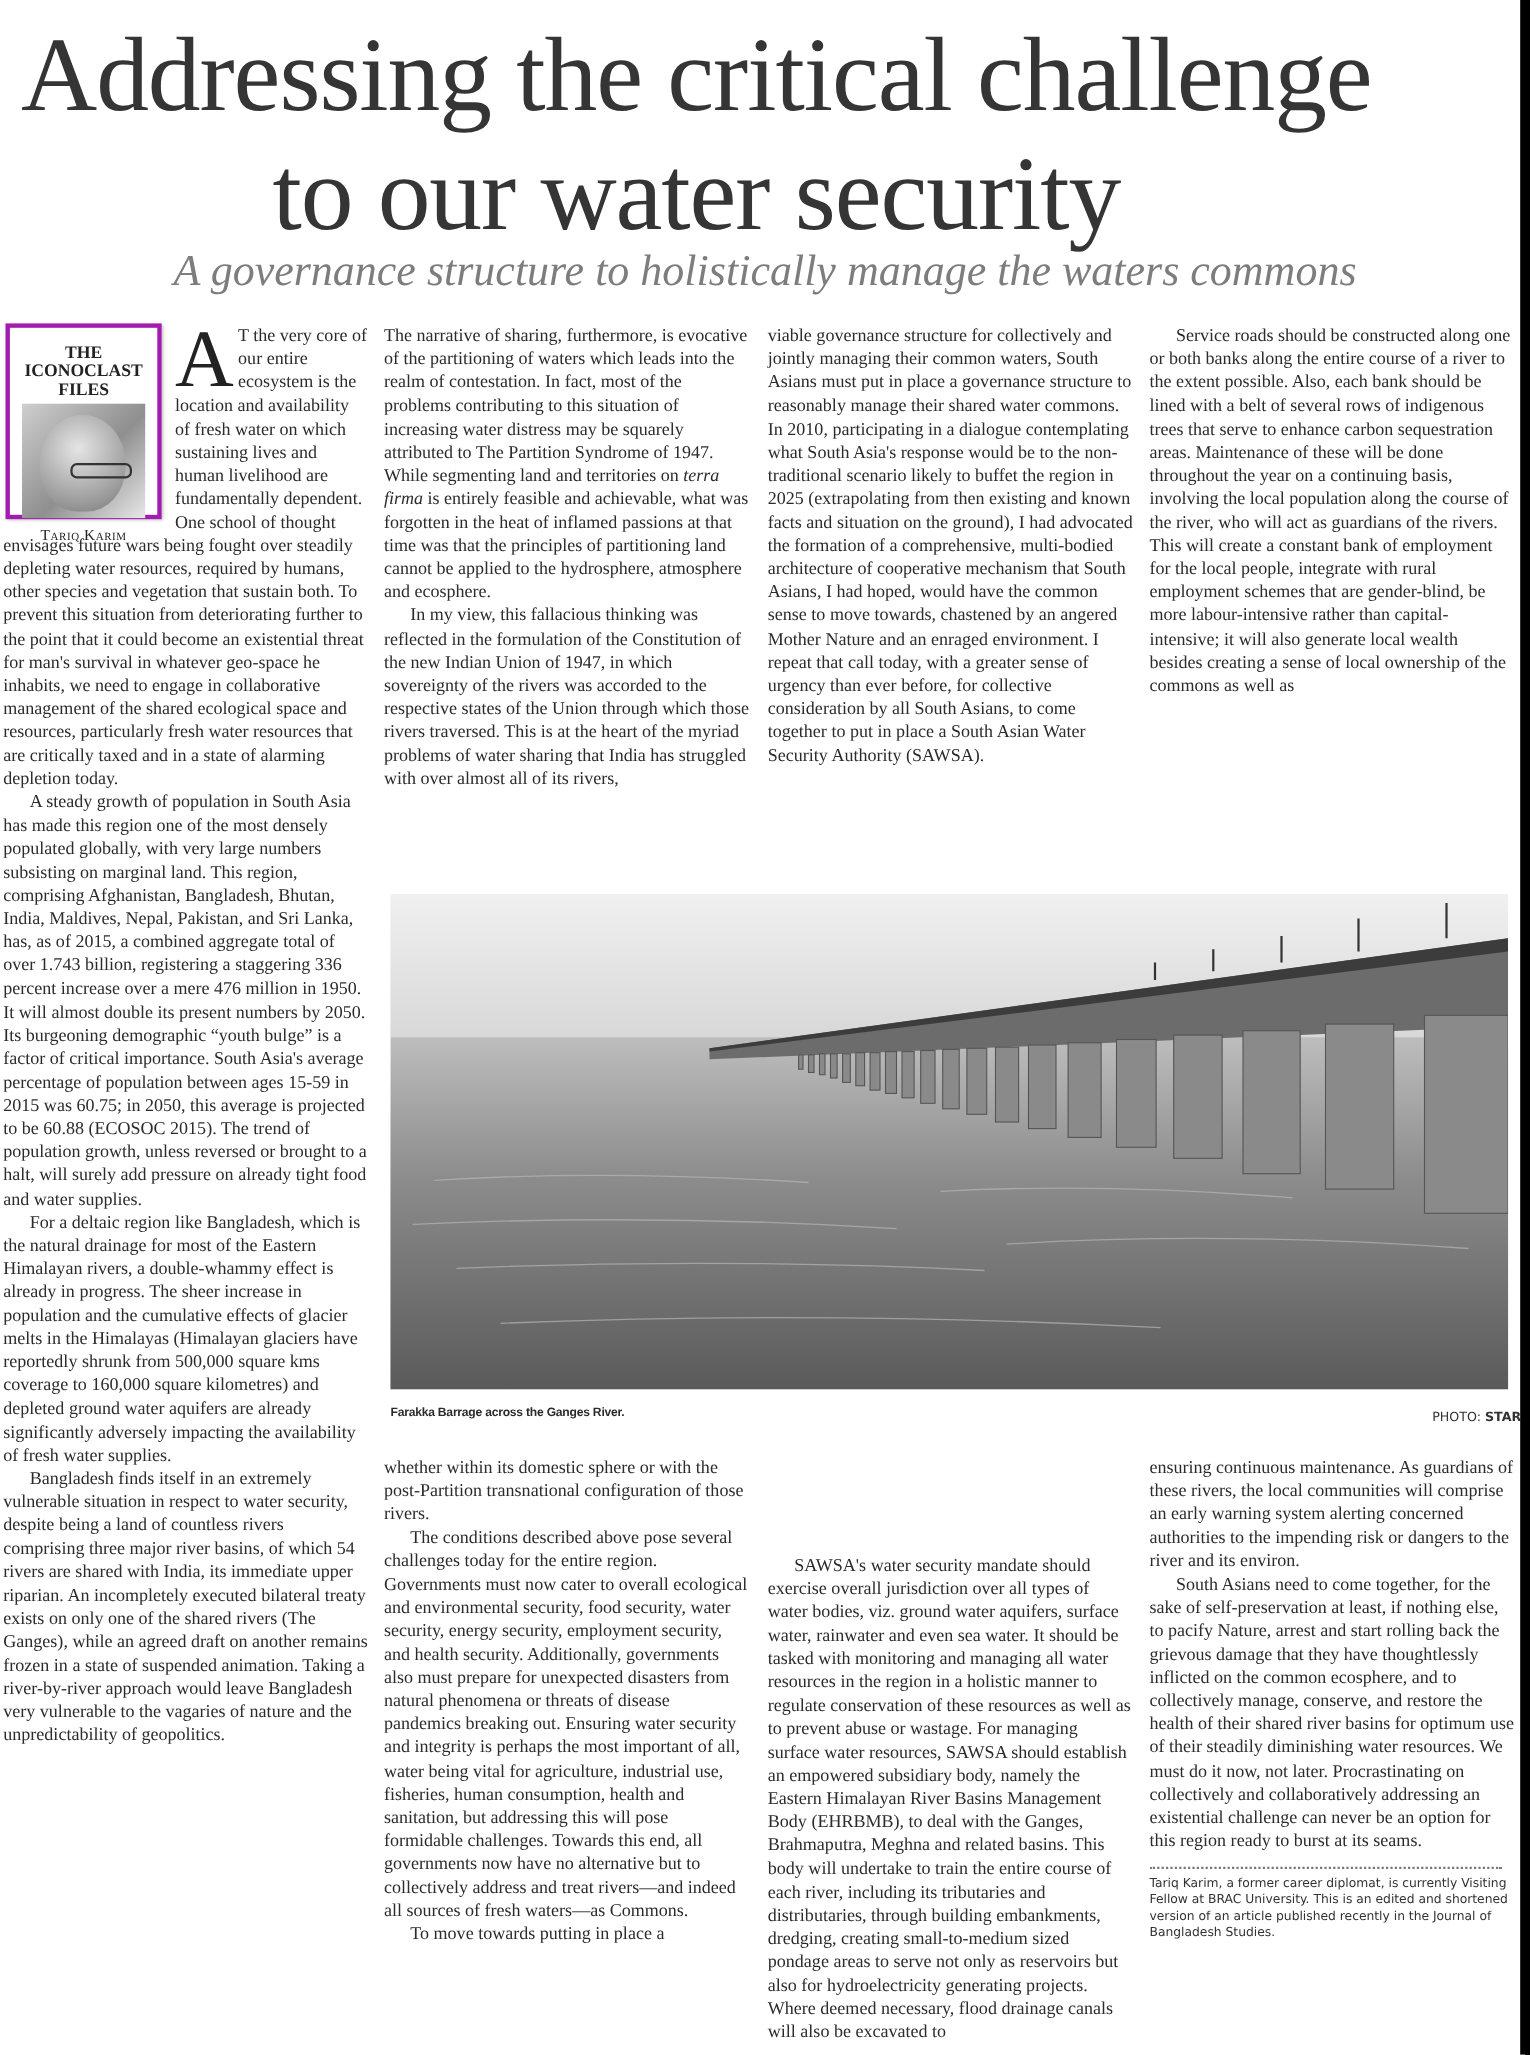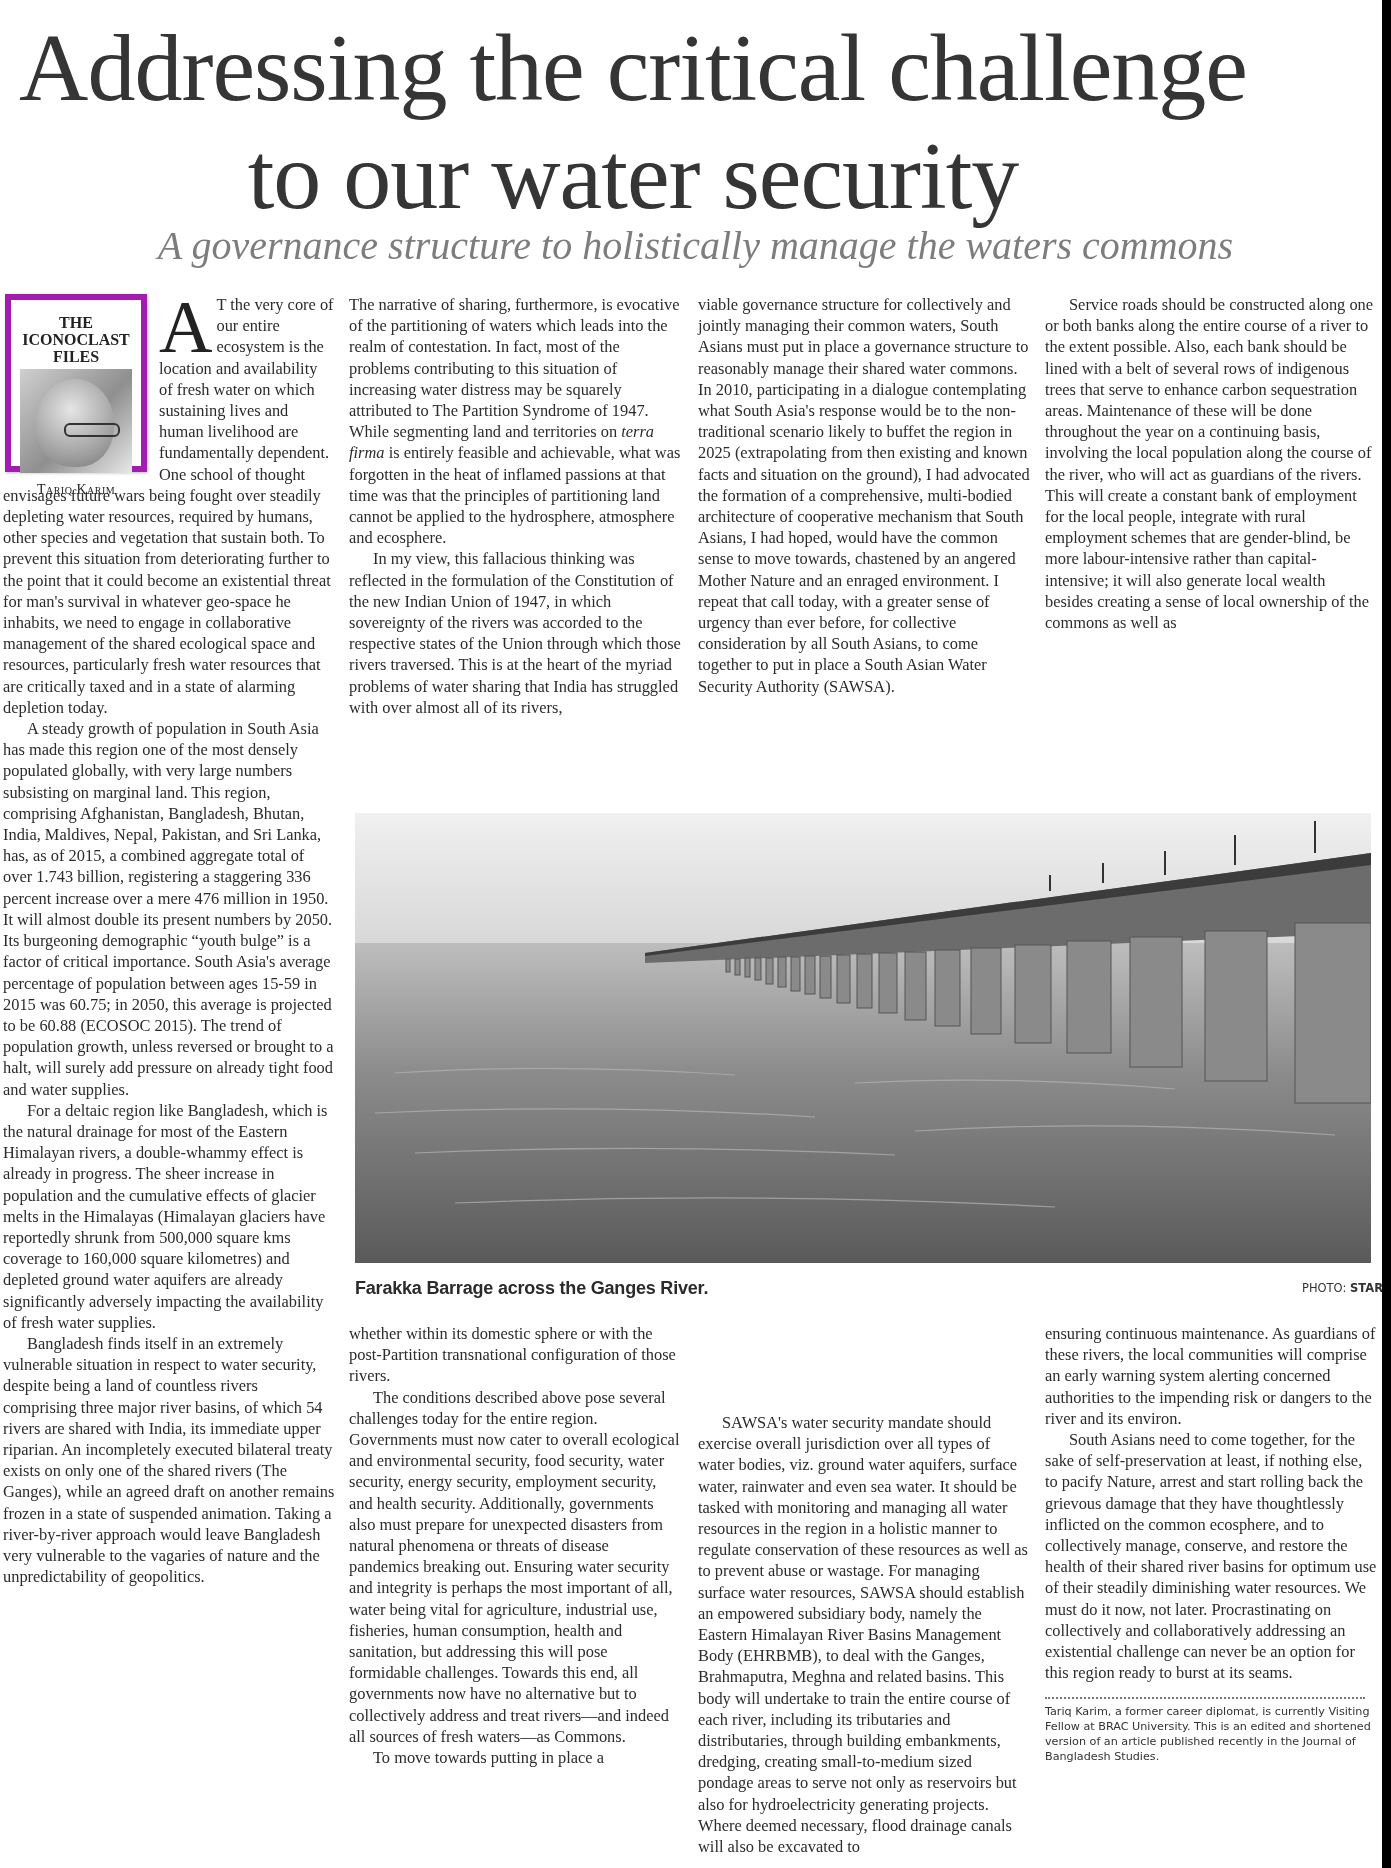--- a/index.html
+++ b/index.html
@@ -31,21 +31,21 @@
   .c2 { left: 349px; top: 294px; }
   .c3 { left: 698px; top: 294px; }
   .c4 { left: 1045px; top: 294px; }
 
   .c2b { left: 349px; top: 1323px; }
   .c3b { left: 698px; top: 1392px; margin-top: 20px; }
   .c4b { left: 1045px; top: 1323px; }
 
   .columnist {
     float: left; width: 142px; height: 178px; margin: 0 12px 4px 2px;
-    border: 6px solid #a21caf; box-shadow: 1px 1px 3px #bbb;
+    border: 4px solid #a21caf; box-shadow: 1px 1px 3px #bbb;
     text-align: center; background: #fff; padding-top: 14px;
   }
   .columnist .series { font-size: 16px; line-height: 17px; color: #222; font-weight: bold; font-family: "Liberation Serif", serif; }
   .columnist .photo {
     width: 112px; height: 104px; margin: 4px auto 0; background: linear-gradient(135deg,#cfcfcf,#8f8f8f 55%,#e8e8e8);
     position: relative; overflow: hidden;
   }
   .columnist .photo .head {
     position: absolute; left: 16px; top: 10px; width: 78px; height: 88px; border-radius: 50% 50% 45% 45%;
     background: radial-gradient(circle at 45% 35%, #e5e5e5, #9a9a9a 70%, #777);
@@ -61,21 +61,21 @@
 
   .photo-main {
     position: absolute; left: 355px; top: 813px; width: 1016px; height: 450px;
     background: linear-gradient(180deg, #ececec 0%, #d9d9d9 28%, #a8a8a8 48%, #7a7a7a 70%, #5f5f5f 100%);
     overflow: hidden;
   }
   .photo-main svg { display: block; }
 
   .caption {
     position: absolute; left: 355px; top: 1278px; font-family: "Liberation Sans", sans-serif;
-    font-weight: bold; font-size: 18px; color: #2b2b2b; letter-spacing: -0.2px;
+    font-weight: bold; font-size: 11px; color: #2b2b2b; letter-spacing: -0.2px;
   }
   .credit {
     position: absolute; right: 8px; top: 1281px; font-family: "DejaVu Sans", sans-serif;
     font-size: 11.5px; color: #333;
   }
   .credit b { font-weight: bold; }
 
   .bio-rule {
     margin-top: 14px; border-top: 2px dotted #777; height: 0; width: 320px;
   }

